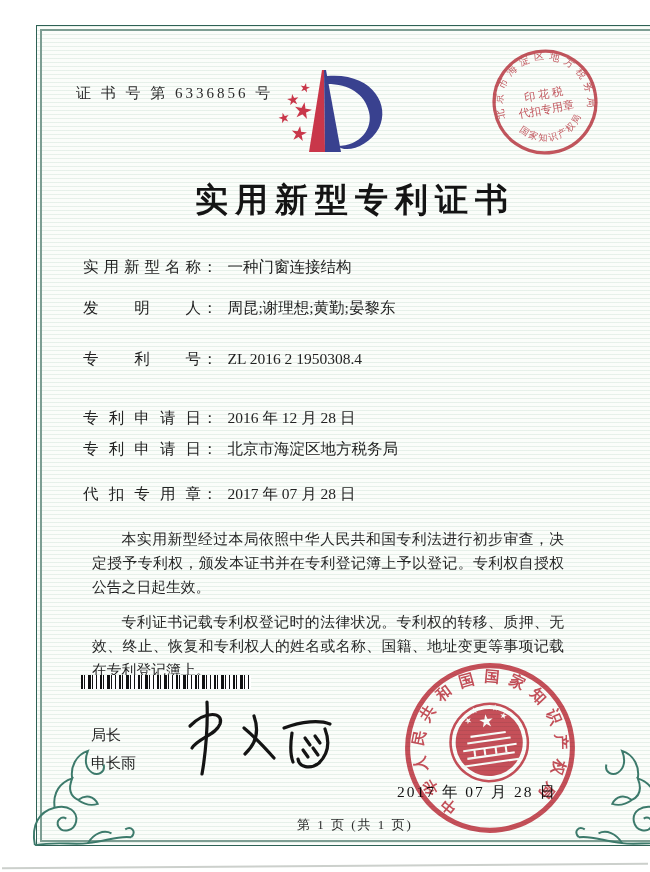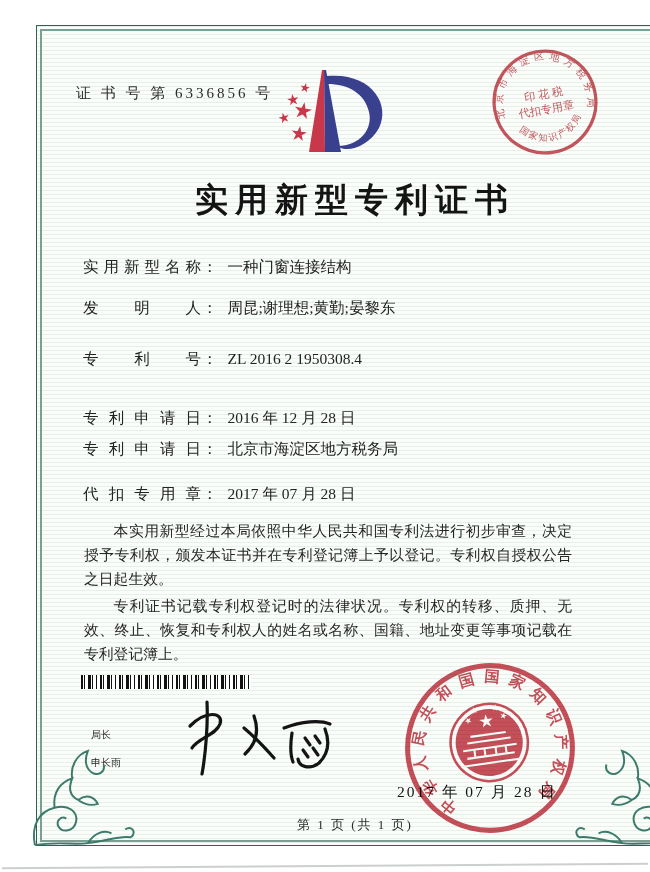--- a/index.html
+++ b/index.html
@@ -34,30 +34,30 @@
   }
   .fields{position:absolute;left:46px;top:0;width:500px;}
   .field-row{position:absolute;left:0;white-space:nowrap;font-size:15.5px;color:#232323;}
   .row-0{top:231px}.row-1{top:272px}.row-2{top:323px}.row-3{top:382px}.row-4{top:413px}.row-5{top:458px}
   .flabel{display:inline-block;width:118px;text-align:justify;text-align-last:justify;vertical-align:top;}
   .fcolon{display:inline-block;margin:0 10px 0 1px;}
   .paras{
     position:absolute;left:44px;top:490px;width:494px;
     font-size:14.8px;line-height:24px;text-align:justify;color:#262626;
   }
-  .paras p{margin:3px;text-indent:2em;}
+  .paras p{margin:11px;text-indent:2em;}
   .barcode{
     position:absolute;left:44px;top:649px;width:170px;height:14px;
     background:repeating-linear-gradient(90deg,
       #111 0 2px,#fff 2px 3px,#111 3px 4px,#fff 4px 7px,
       #111 7px 10px,#fff 10px 11px,#111 11px 12px,#fff 12px 15px,
       #111 15px 16px,#fff 16px 19px);
   }
   .signer{position:absolute;left:54px;top:695px;font-family:"Liberation Sans","DejaVu Sans",sans-serif;
-    font-size:10px;color:#1f1f1f;line-height:28px;}
+    font-size:15px;color:#1f1f1f;line-height:28px;}
   .signature{position:absolute;left:125px;top:668px;width:185px;height:95px;}
   .issue-date{position:absolute;left:360px;top:756px;font-size:15.5px;letter-spacing:2px;color:#141414;}
   .office-seal{
     position:absolute;left:364px;top:633px;width:178px;height:178px;
     transform:rotate(-8deg);opacity:.92;mix-blend-mode:multiply;
   }
   .footer{position:absolute;left:0;top:790px;width:100%;text-align:center;font-size:13px;letter-spacing:2px;color:#2b2b2b;}
   .flourish{position:absolute;width:108px;height:108px;bottom:-6px;}
   .flourish-left{left:-8px;}
   .flourish-right{right:-8px;transform:scaleX(-1);}

